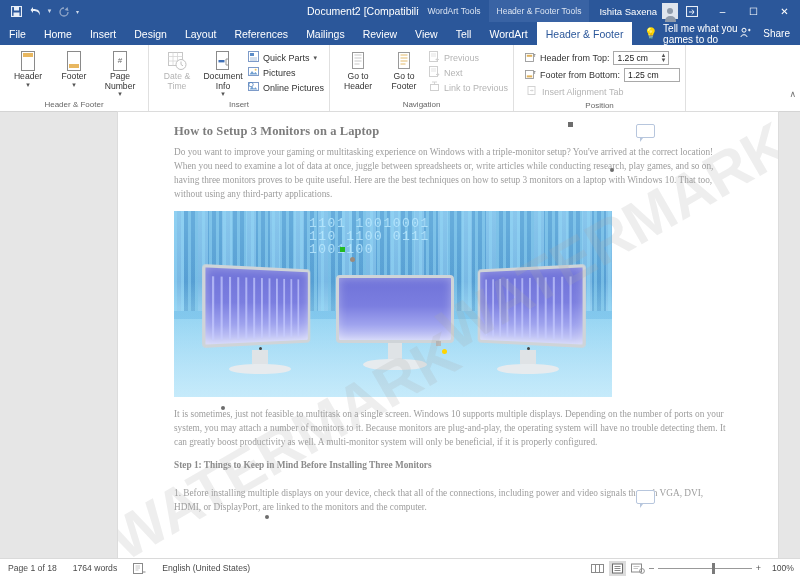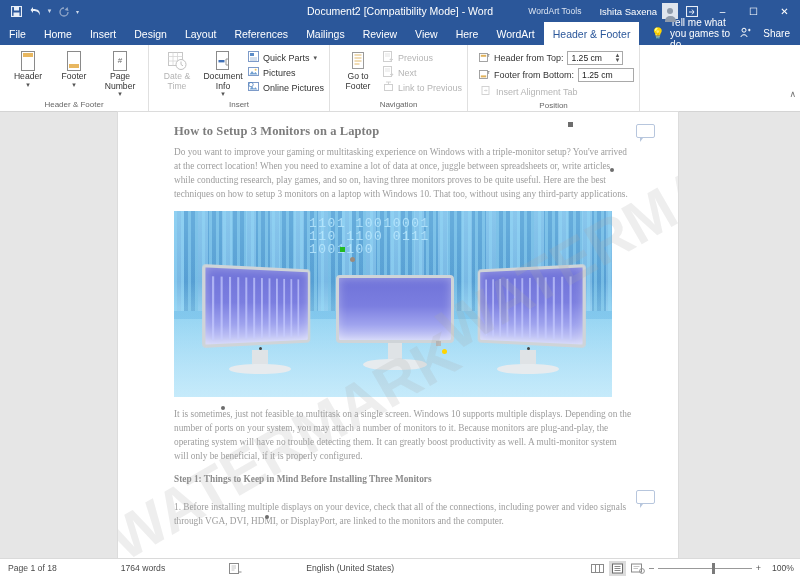--- a/index.html
+++ b/index.html
@@ -156,21 +156,21 @@
     position:absolute; right:4px; bottom:12px; font-size:9px; color:#777;
   }
 
   
   .workspace {
     position:absolute; top:112px; left:0; right:0; bottom:19px;
     background:#e6e6e6;
   }
   .page {
     position:absolute; top:0px; left:118px;
-    width:560px; height:465px;
+    width:660px; height:465px;
     background:#ffffff;
     box-shadow: 0 0 0 1px #dcdcdc;
     overflow:hidden;
   }
   .doc {
     padding: 12px 46px 0 56px;
     font-family: "Liberation Serif", serif;
     color: #9a9a9a;
   }
   .doc h1 {
@@ -251,21 +251,21 @@
     width:0;height:0; border-left:3px solid #b7c6dd; border-bottom:4px solid transparent;
   }
   .anchor-dot { position:absolute; width:4px; height:4px; border-radius:50%; background:#6d6d6d; }
   .anchor-sq { position:absolute; width:5px; height:5px; background:#6d6d6d; }
 
   
   .statusbar {
     position:absolute; bottom:0; left:0; right:0; height:19px;
     background:#ffffff; border-top:1px solid #dadada;
     display:flex; align-items:center;
-    font-size: 8.6px; color:#4a4a4a;gap:48px;
+    font-size: 8.6px; color:#4a4a4a;
   }
   .sb-item { padding: 0 8px; white-space:nowrap; display:flex; align-items:center; gap:4px;}
   .sb-right { margin-left:auto; display:flex; align-items:center; gap:3px; padding-right:6px;}
   .viewbtn {
     width:17px; height:15px; display:flex; align-items:center; justify-content:center;
   }
   .viewbtn.sel { background:#dcdcdc; }
   .zoomslider { display:flex; align-items:center; gap:4px; width:112px; }
   .zs-line { flex:1; height:1px; background:#999; position:relative; }
   .zs-thumb { position:absolute; left:58%; top:-5px; width:3px; height:11px; background:#7a7a7a; }
@@ -299,20 +299,21 @@
           </svg>
       </div>
       <div class="qat-caret">▾</div>
     </div>
 
     <div class="title-center">Document2 [Compatibility Mode]  -  Word</div>
 
     <div class="title-right">
       <div class="ctx-tabs">
         <div class="ctx-tab">WordArt Tools</div>
+        <div class="ctx-tab grp2">Header &amp; Footer Tools</div>
       </div>
       <div class="user-area">
         <div class="user-name">Ishita Saxena</div>
         <div class="avatar">
             <div class="av-head"></div>
             <div class="av-body"></div>
           </div>
         <div class="ribbon-display-btn">
           <svg width="12" height="11" viewBox="0 0 12 11">
               <rect x="0.5" y="0.5" width="11" height="10" fill="none" stroke="#e8eef7" stroke-width="1.1"></rect>
@@ -331,21 +332,21 @@
   <div class="tabrow">
     <div class="tab file">File</div>
     <div class="tab">Home</div>
     <div class="tab">Insert</div>
     <div class="tab">Design</div>
     <div class="tab">Layout</div>
     <div class="tab">References</div>
     <div class="tab">Mailings</div>
     <div class="tab">Review</div>
     <div class="tab">View</div>
-    <div class="tab">Here</div>
+    <div class="tab">Tell</div>
     <div class="tab">WordArt</div>
     <div class="tab active">Header &amp; Footer</div>
     <div class="tellme">
       <span class="bulb">💡</span>
       <span>Tell me what you games to do</span>
     </div>
     <div class="share">
       <span>
         <svg width="11" height="11" viewBox="0 0 11 11">
             <circle cx="4" cy="3.2" r="2" fill="none" stroke="#fff" stroke-width="1"></circle>
@@ -455,20 +456,29 @@
       </div>
       <div class="rgroup-label">Insert</div>
     </div>
 
     <div class="rgroup">
       <div class="rgroup-body">
         <div class="bigbtn">
           <span class="ic">
             <svg width="18" height="22" viewBox="0 0 18 22">
                 <rect x="3.5" y="2.5" width="11" height="16" fill="#fff" stroke="#9a9a9a" stroke-width="1"></rect>
+                <path d="M5.5 5 L12.5 5 M5.5 8 L12.5 8 M5.5 11 L12.5 11 M5.5 14 L10.5 14" stroke="#c3c3c3" stroke-width="0.9"></path>
+              </svg>
+          </span>
+          <span class="lbl">Go to Header</span>
+        </div>
+        <div class="bigbtn">
+          <span class="ic">
+            <svg width="18" height="22" viewBox="0 0 18 22">
+                <rect x="3.5" y="2.5" width="11" height="16" fill="#fff" stroke="#9a9a9a" stroke-width="1"></rect>
                 <path d="M5.5 5 L12.5 5 M5.5 8 L12.5 8 M5.5 11 L12.5 11 M5.5 14 L10.5 14" stroke="#e0b25c" stroke-width="0.9"></path>
               </svg>
           </span>
           <span class="lbl">Go to Footer</span>
         </div>
         <div class="smallcol">
           <div class="smallrow dis">
             <span>
               <svg width="11" height="11" viewBox="0 0 11 11">
                   <rect x="0.5" y="0.5" width="8" height="10" fill="#fff" stroke="#cfcfcf" stroke-width="1"></rect>

